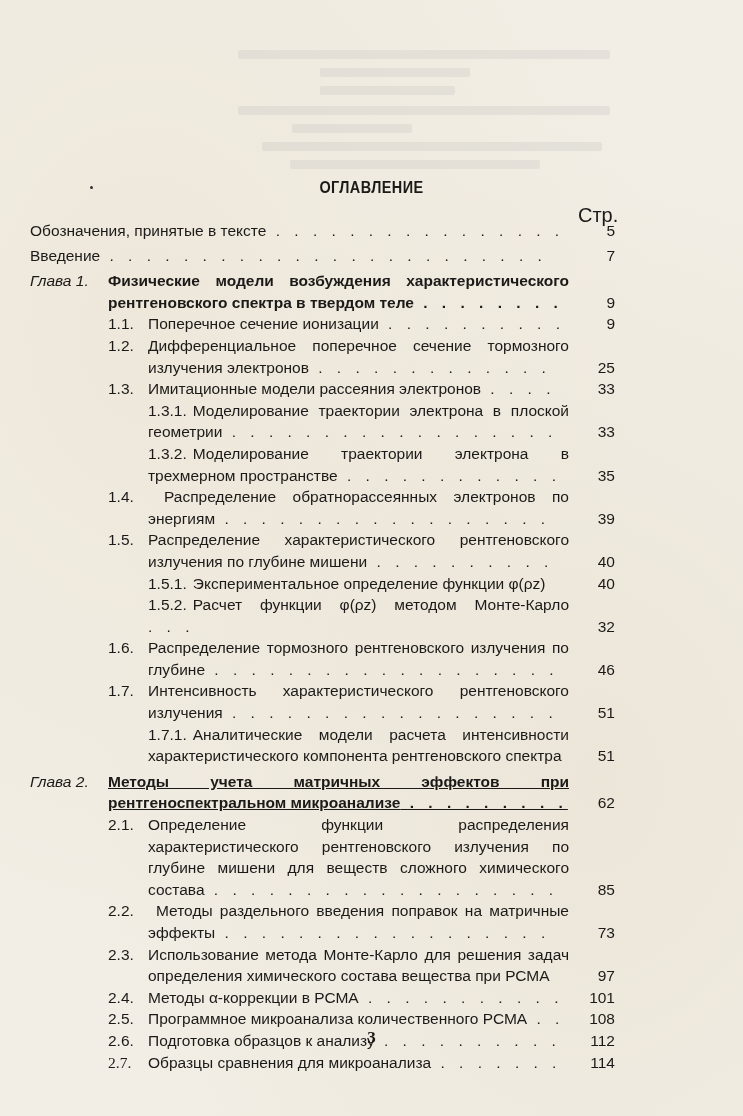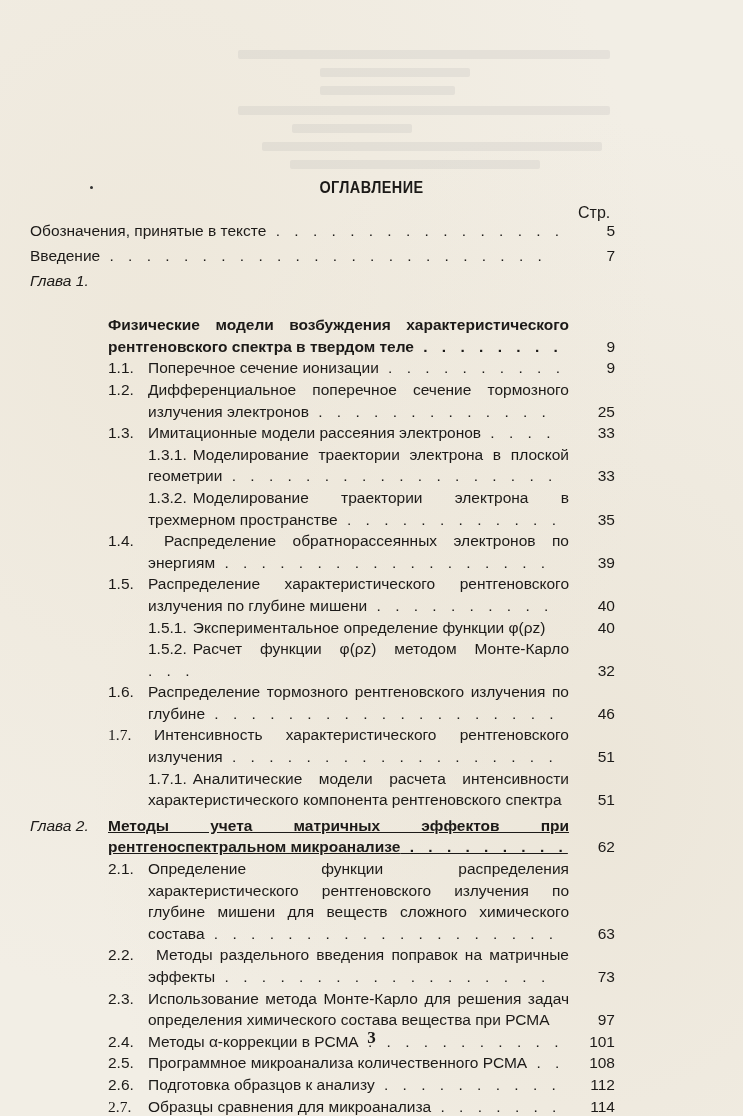--- a/index.html
+++ b/index.html
@@ -25,21 +25,21 @@
     position: absolute; height: 9px; background: rgba(120,120,125,0.10); border-radius: 2px;
   }
   .heading {
     position: absolute; top: 178px; left: 0; width: 743px; text-align: center;
     font-weight: bold; font-size: 17px; letter-spacing: 0.5px;
     font-family: "Liberation Sans", sans-serif;
     transform: scaleX(0.85);
   }
   .dot-mark { position:absolute; left: 90px; top: 186px; width:3px; height:3px; background:#333; border-radius:50%; }
   .str-label {
-    position: absolute; top: 204px; left: 578px; font-size: 16px;
+    position: absolute; top: 204px; left: 578px; font-size: 20px;
     font-family: "Liberation Sans", sans-serif;
   }
   .toc {
     position: absolute; left: 30px; top: 220px; width: 585px;
     font-family: "Liberation Sans", sans-serif;
     font-size: 15.5px;
   }
   .row {
     position: relative; display: flex; align-items: flex-end;
     line-height: 21.6px;
@@ -89,21 +89,21 @@
     </div>
     <div class="row " style="margin-bottom: 3px;">
       <div class="txt">
         <span class="body" style="display: block;"><span>Введение</span><span class="lead" style="float: none;"> . . . . . . . . . . . . . . . . . . . . . . . .</span></span>
       </div>
       <span class="pg">7</span>
     </div>
     <div class="row chap" style="margin-top: 4px; align-items: flex-end;">
       <span class="chap-label" style="top: 0px;">Глава 1.</span>
       <div class="txt">
-        <span class="body" style="display: block; margin-top: 44px;"><span>Физические модели возбуждения характеристического рентгеновского спектра в твердом теле</span><span class="lead" style="float: none;"> . . . . . . . .</span></span>
+        <span class="body" style="display: block;"><span>Физические модели возбуждения характеристического рентгеновского спектра в твердом теле</span><span class="lead" style="float: none;"> . . . . . . . .</span></span>
       </div>
       <span class="pg">9</span>
     </div>
     <div class="row sec">
       <div class="txt">
         <span class="body" style="display: block; padding-left: 40px; text-indent: -40px;"><span style="display: inline-block; text-indent: 0px; width: 40px; margin-right: 0px;">1.1.</span><span>Поперечное сечение ионизации</span><span class="lead" style="float: none;"> . . . . . . . . . .</span></span>
       </div>
       <span class="pg">9</span>
     </div>
     <div class="row sec">
@@ -155,42 +155,42 @@
       <span class="pg">32</span>
     </div>
     <div class="row sec">
       <div class="txt">
         <span class="body" style="display: block; padding-left: 40px; text-indent: -40px;"><span style="display: inline-block; text-indent: 0px; width: 40px; margin-right: 0px;">1.6.</span><span>Распределение тормозного рентгеновского излучения по глубине</span><span class="lead" style="float: none;"> . . . . . . . . . . . . . . . . . . .</span></span>
       </div>
       <span class="pg">46</span>
     </div>
     <div class="row sec">
       <div class="txt">
-        <span class="body" style="display: block; padding-left: 40px; text-indent: -40px;"><span style="display: inline-block; text-indent: 0px; width: 40px; margin-right: 6px; font-family: Liberation Serif, serif;">1.7.</span><span>Интенсивность характеристического рентгеновского излучения</span><span class="lead" style="float: none;"> . . . . . . . . . . . . . . . . . .</span></span>
+        <span class="body" style="display: block; padding-left: 40px; text-indent: -40px;"><span style="display: inline-block; text-indent: 0px; width: 40px; margin-right: 0px;">1.7.</span><span>Интенсивность характеристического рентгеновского излучения</span><span class="lead" style="float: none;"> . . . . . . . . . . . . . . . . . .</span></span>
       </div>
       <span class="pg">51</span>
     </div>
     <div class="row sub">
       <div class="txt">
         <span class="body" style="display: block; padding-left: 0px; text-indent: 0px;"><span style="display: inline-block; text-indent: 0px; width: auto; margin-right: 6px;">1.7.1.</span><span>Аналитические модели расчета интенсивности характеристического компонента рентгеновского спектра</span><span class="lead"></span></span>
       </div>
       <span class="pg">51</span>
     </div>
     <div class="row chap" style="margin-top: 4px; align-items: flex-end;">
       <span class="chap-label" style="top: 0px;">Глава 2.</span>
       <div class="txt">
         <span class="body" style="display: block; text-decoration: underline;"><span>Методы учета матричных эффектов при рентгеноспектральном микроанализе</span><span class="lead" style="float: none;"> . . . . . . . . .</span></span>
       </div>
       <span class="pg">62</span>
     </div>
     <div class="row sec">
       <div class="txt">
         <span class="body" style="display: block; padding-left: 40px; text-indent: -40px;"><span style="display: inline-block; text-indent: 0px; width: 40px; margin-right: 0px;">2.1.</span><span>Определение функции распределения характеристического рентгеновского излучения по глубине мишени для веществ сложного химического состава</span><span class="lead" style="float: none;"> . . . . . . . . . . . . . . . . . . .</span></span>
       </div>
-      <span class="pg">63</span>
+      <span class="pg">85</span>
     </div>
     <div class="row sec">
       <div class="txt">
         <span class="body" style="display: block; padding-left: 40px; text-indent: -40px;"><span style="display: inline-block; text-indent: 0px; width: 40px; margin-right: 8px;">2.2.</span><span>Методы раздельного введения поправок на матричные эффекты</span><span class="lead" style="float: none;"> . . . . . . . . . . . . . . . . . .</span></span>
       </div>
       <span class="pg">73</span>
     </div>
     <div class="row sec">
       <div class="txt">
         <span class="body" style="display: block; padding-left: 40px; text-indent: -40px;"><span style="display: inline-block; text-indent: 0px; width: 40px; margin-right: 0px;">2.3.</span><span>Использование метода Монте-Карло для решения задач определения химического состава вещества при РСМА</span><span class="lead"></span></span>

